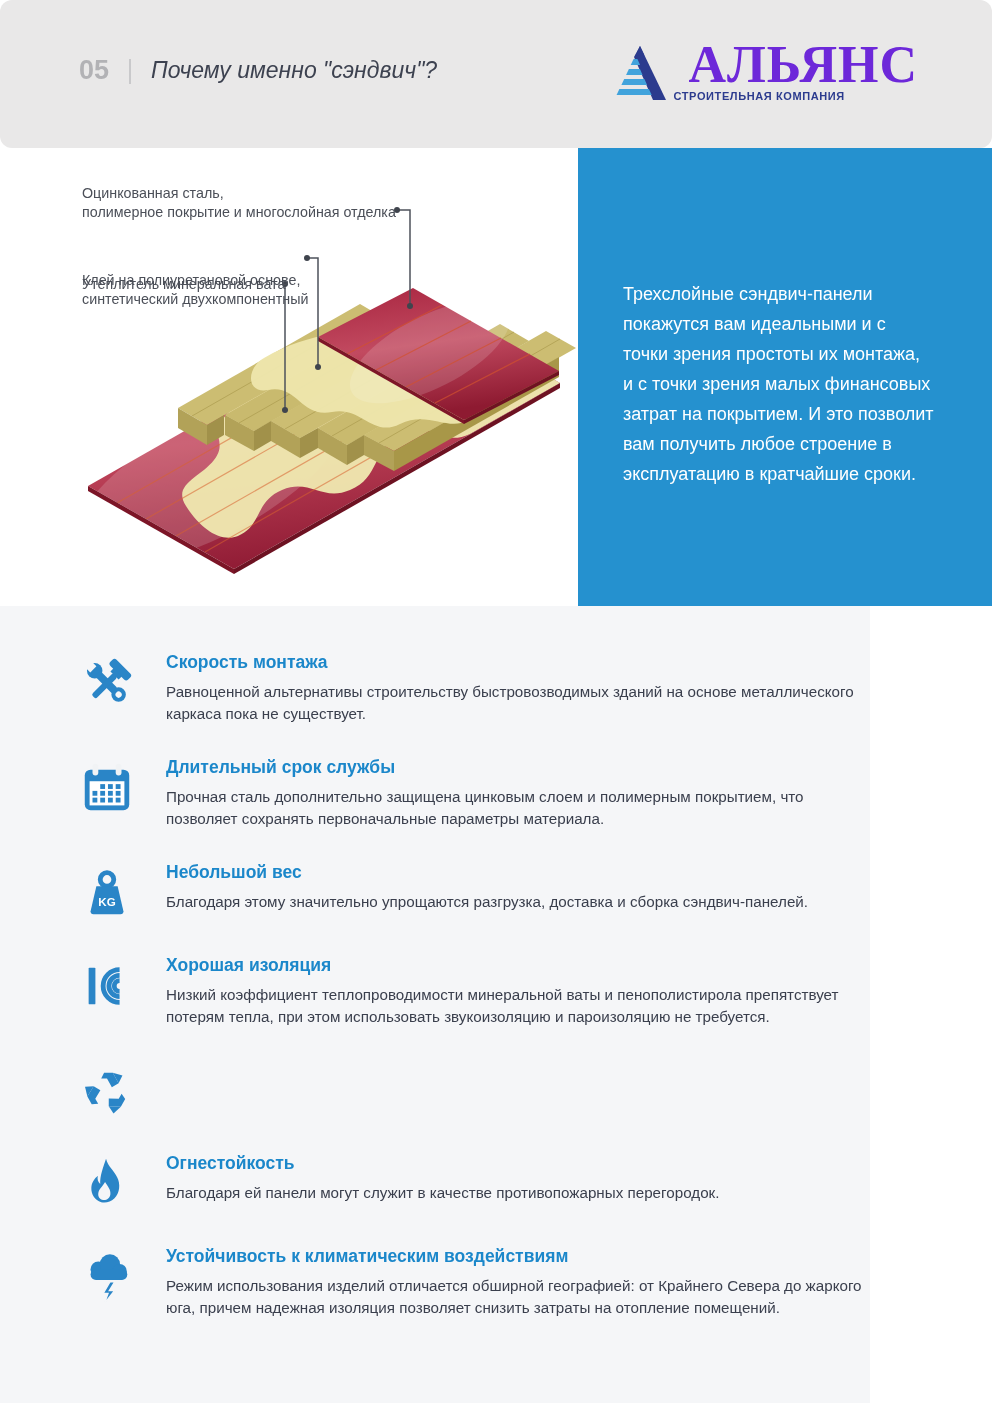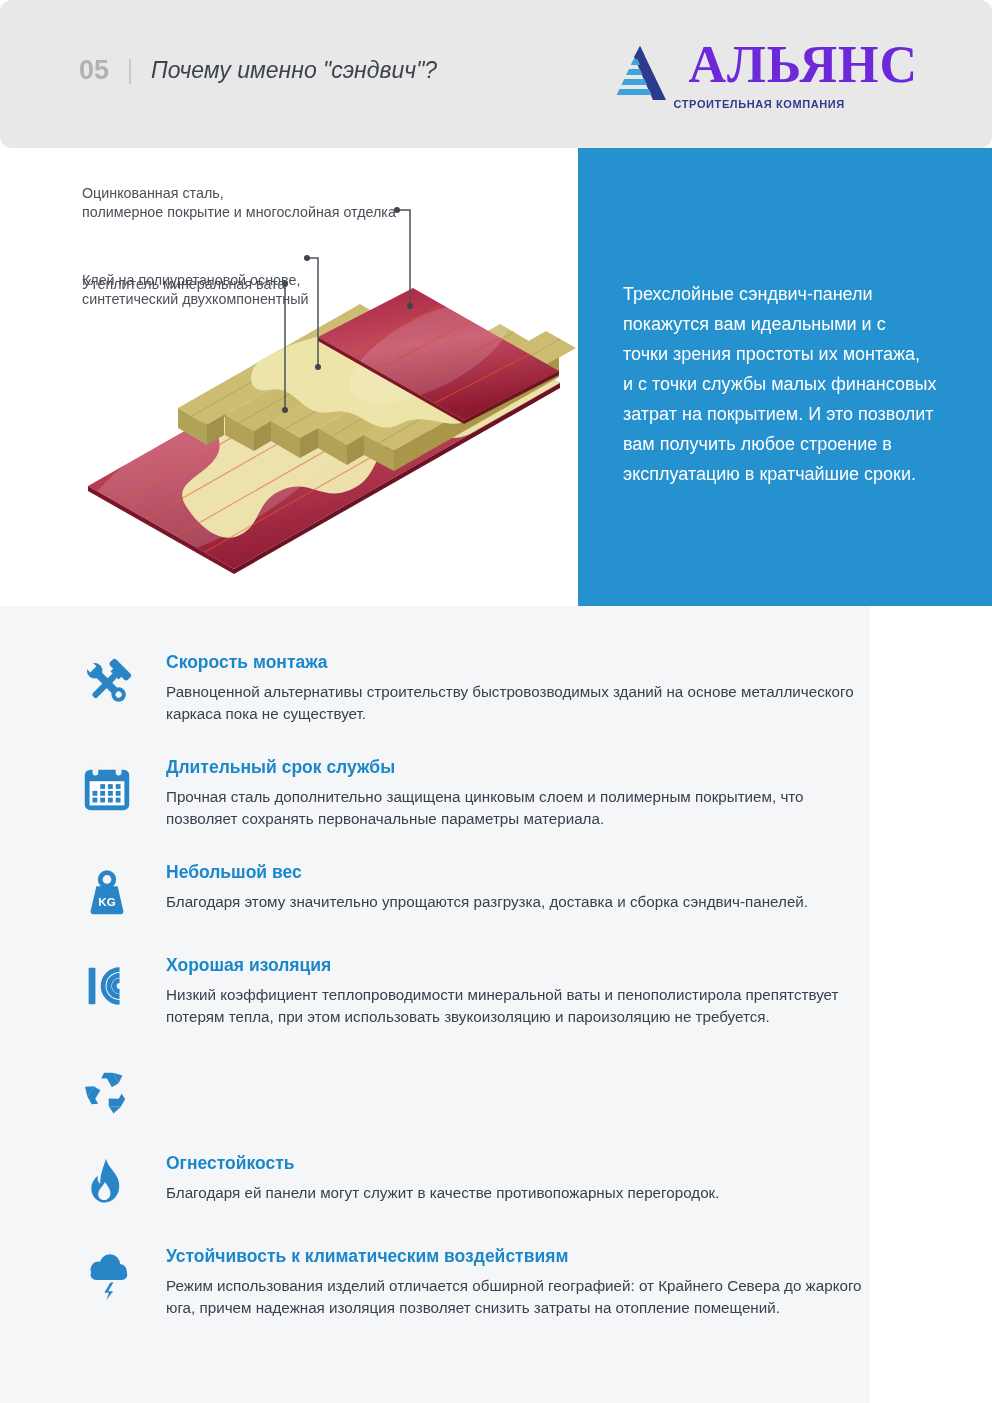--- a/index.html
+++ b/index.html
@@ -9,21 +9,21 @@
     -webkit-font-smoothing:antialiased;
   }
   
   .header{position:absolute;top:0;left:0;width:992px;height:148px;background:#e9e8e8;border-radius:12px;}
   .page-num{position:absolute;left:79px;top:55px;font-size:27px;font-weight:bold;color:#b2b2b5;}
   .hdr-divider{position:absolute;left:129px;top:59px;width:2px;height:25px;background:#c9c9cb;}
   .page-title{position:absolute;left:151px;top:57px;font-size:23px;font-style:italic;color:#3d4250;}
   .logo{position:absolute;right:74px;top:44px;display:flex;align-items:flex-start;}
   .logo-mark{width:60px;height:60px;margin-right:8px;}
   .logo-name{font-family:"Liberation Serif",serif;font-weight:bold;font-size:52px;line-height:42px;color:#6d28d9;letter-spacing:1px;margin-left:15px;}
-  .logo-tagline{font-size:11px;font-weight:bold;color:#2c3b8e;letter-spacing:.6px;margin-top:12px;}
+  .logo-tagline{font-size:11px;font-weight:bold;color:#2c3b8e;letter-spacing:.6px;margin-top:4px;}
   
   .main{position:absolute;top:148px;left:0;width:886px;height:458px;background:#ffffff;padding-left:15px;}
   .diagram{position:absolute;left:0;top:0;width:578px;height:458px;}
   .diagram svg{position:absolute;left:0;top:0;}
   .dgm-label{position:absolute;left:82px;font-size:14.3px;line-height:18.5px;color:#4b4f58;white-space:nowrap;}
   .dgm-label.l1{top:36px;}
   .dgm-label.l2{top:84px;margin-top:39px;}
   .dgm-label.l3{top:127px;}
   .intro-box{position:absolute;left:578px;top:0;width:414px;height:458px;background:#2591cf;}
   .intro-text{position:absolute;left:45px;top:131px;color:#ffffff;font-size:18px;}
@@ -176,21 +176,21 @@
     <div class="dgm-label l3">
       <div>Утеплитель минеральная вата</div>
     </div>
   </div>
 
   <div class="intro-box">
     <div class="intro-text">
       <div>Трехслойные сэндвич-панели</div>
       <div>покажутся вам идеальными и с</div>
       <div>точки зрения простоты их монтажа,</div>
-      <div>и с точки службы малых финансовых</div>
+      <div>и с точки зрения малых финансовых</div>
       <div>затрат на покрытием. И это позволит</div>
       <div>вам получить любое строение в</div>
       <div>эксплуатацию в кратчайшие сроки.</div>
     </div>
   </div>
 </div>
 
 <div class="features">
 
   <div class="feature">

